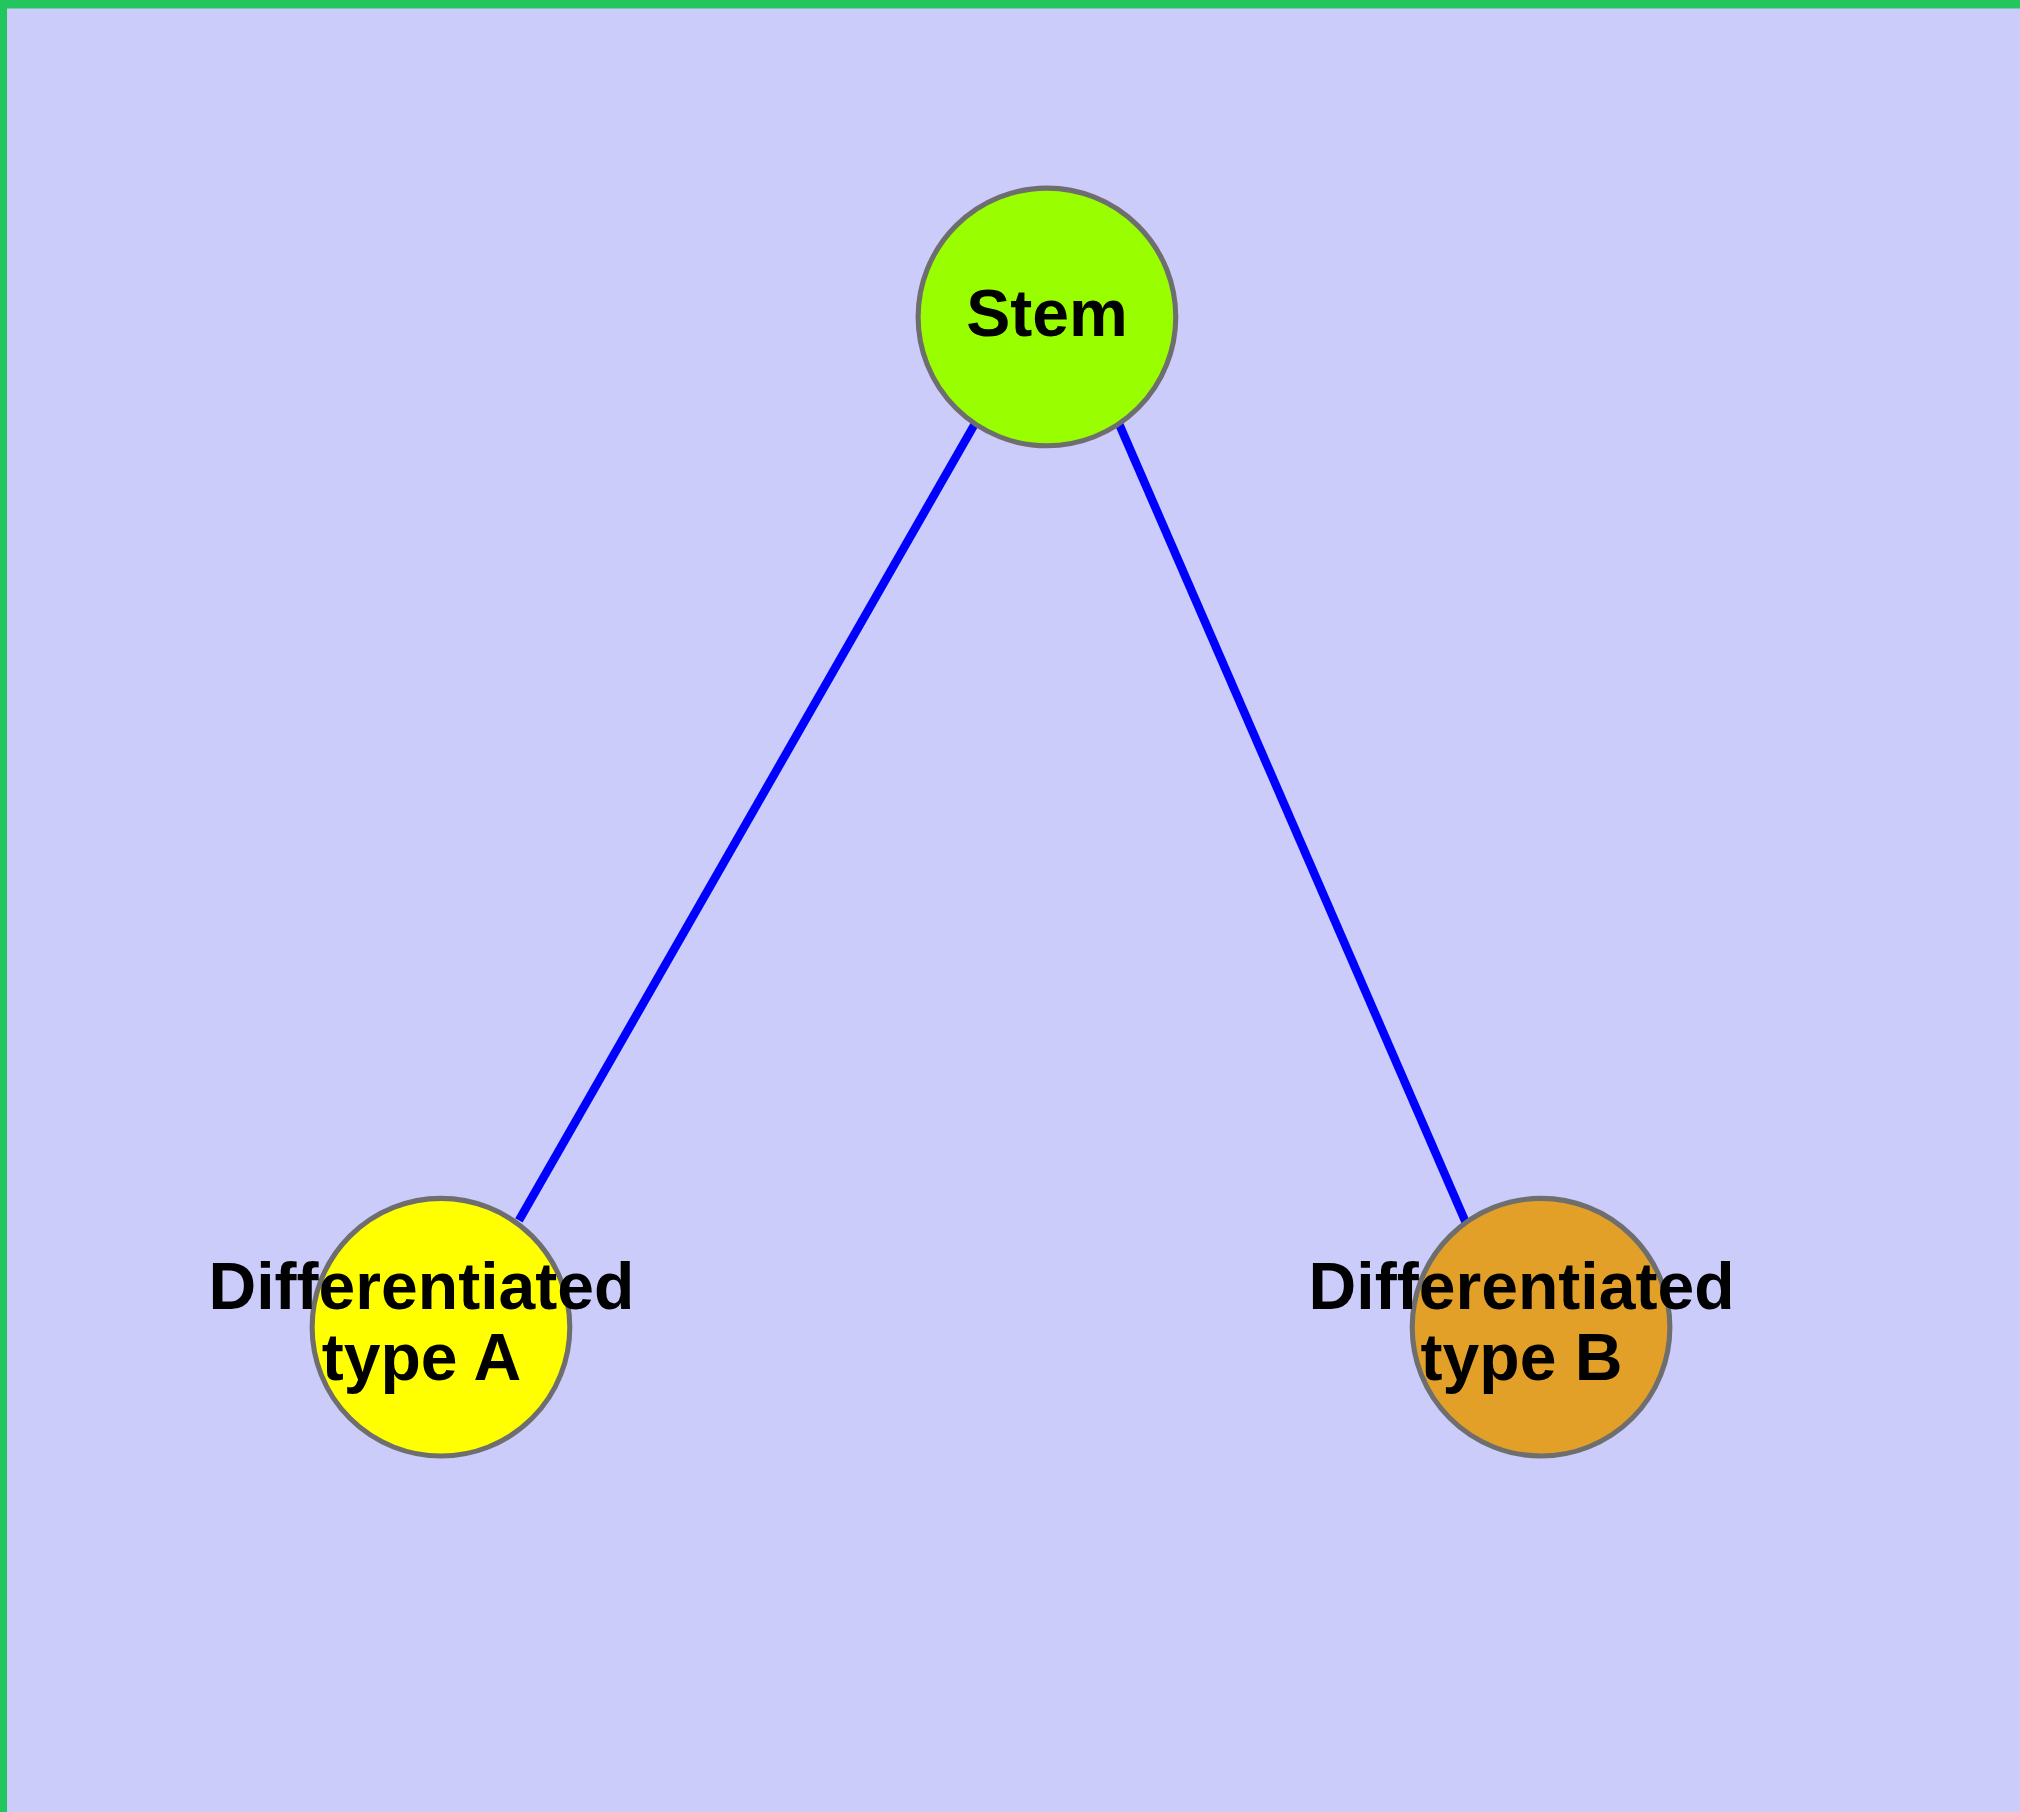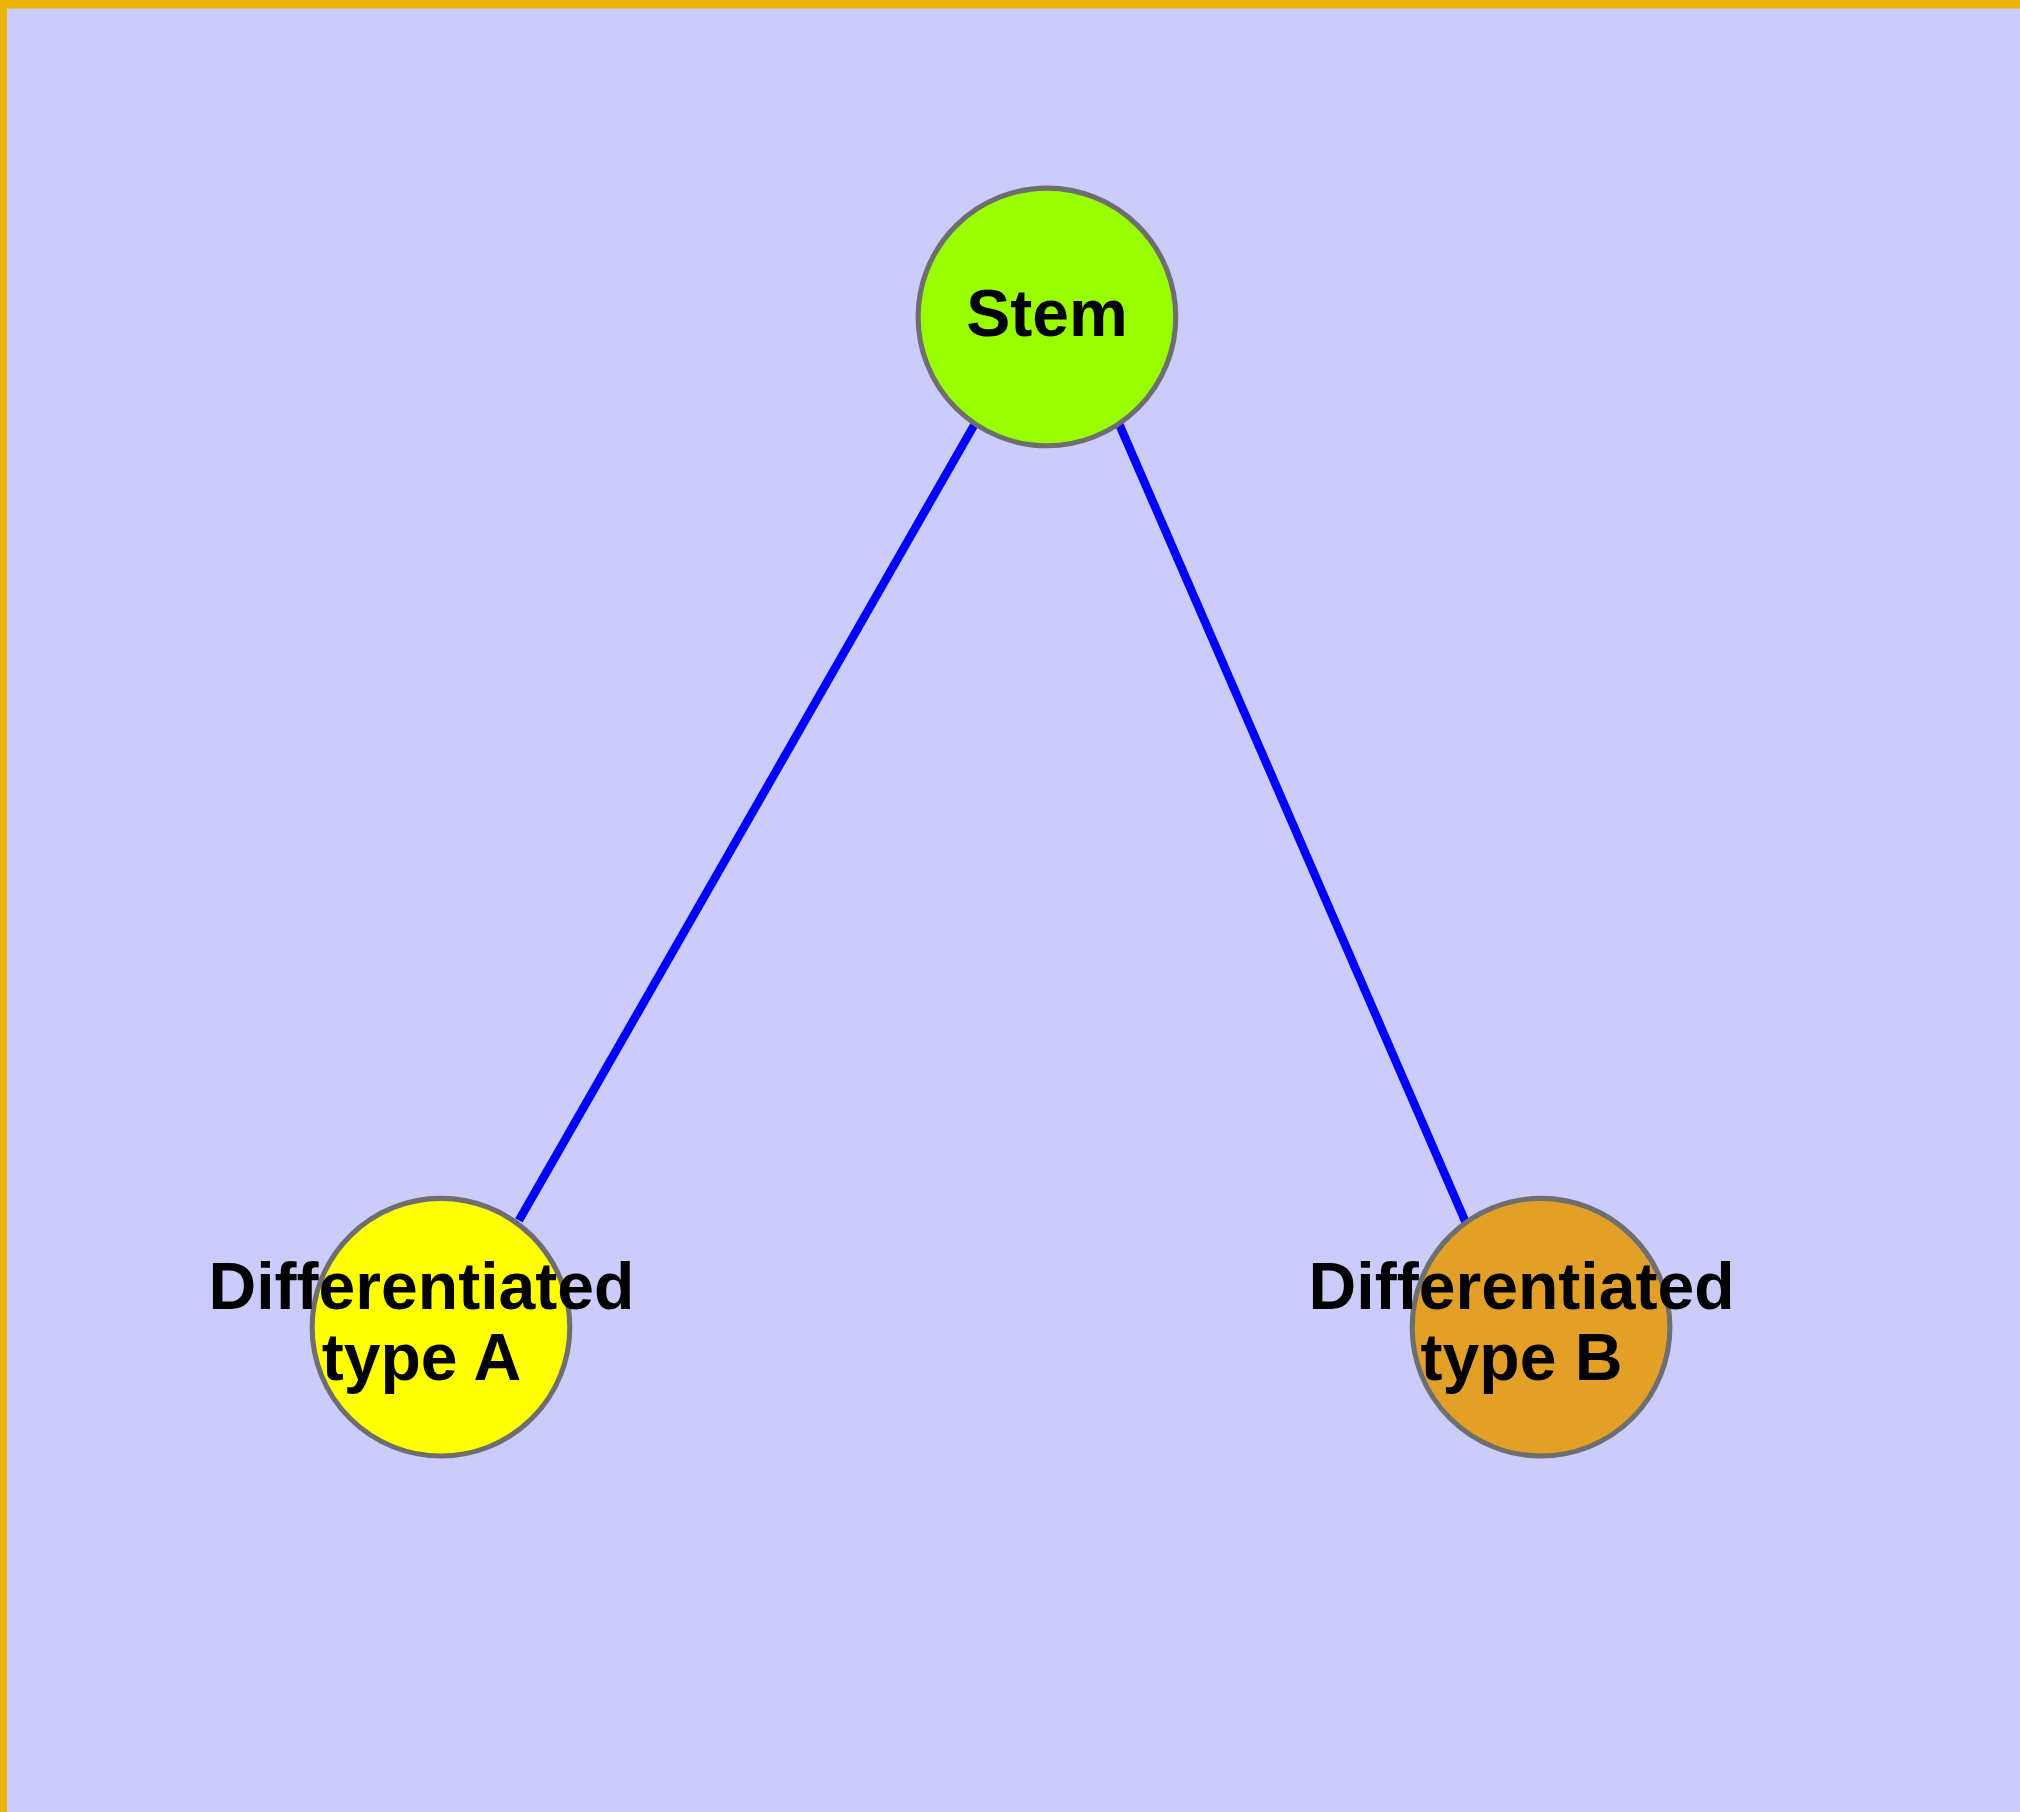--- a/index.html
+++ b/index.html
@@ -39,21 +39,21 @@
   }
   .node-label-line {
     font-family: "Liberation Sans", sans-serif;
     font-weight: bold;
     fill: #000000;
   }
 </style>
 </head>
 <body>
 
-<div id="graph-canvas" style="width: 2021px; height: 1812px; background: #eab308;">
+<div id="graph-canvas" style="width: 2021px; height: 1812px; background: #22c55e;">
   <svg id="graph-svg" viewBox="0 0 2384 2138" xmlns="http://www.w3.org/2000/svg">
 
     <rect id="bg-plate" x="8" y="10" width="2376" height="2128" fill="#ccccfa"></rect>
 
     <g id="edges-layer">
         <line x1="1150" y1="500" x2="612" y2="1440" stroke="#0000ff" stroke-width="10" stroke-linecap="butt"></line>
         <line x1="1320" y1="500" x2="1729" y2="1442" stroke="#0000ff" stroke-width="10" stroke-linecap="butt"></line>
       </g>
 
     <g id="nodes-layer">

